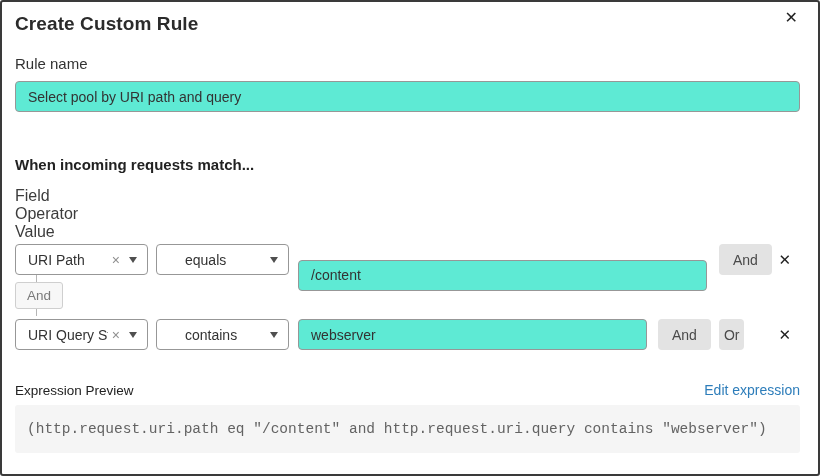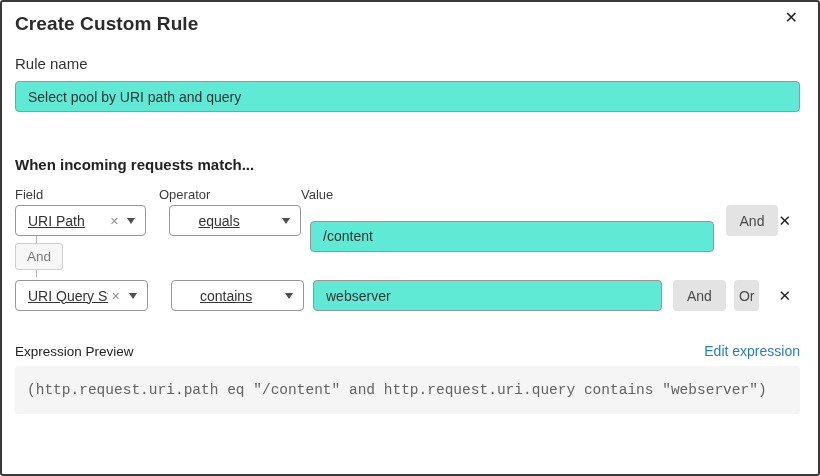--- a/index.html
+++ b/index.html
@@ -33,45 +33,45 @@
     display:block; width:100%; height:31px;
     border:1px solid #979797; border-radius:4px;
     padding:0 12px; font-size:14px; color:#333;
     font-family:"Liberation Sans","DejaVu Sans",sans-serif;
     background:#5eead4; outline:none;
   }
   .rule-name-input { margin-top:9px; width:785px; }
 
   .match-heading { margin-top:44px; font-size:15px; font-weight:bold; color:#222; }
 
-  .col-labels { display:flex; margin-top:14px; font-size:13px; color:#3c3c3c; }
+  .col-labels { display:flex; margin-top:14px; font-size:16px; color:#3c3c3c;flex-direction:column; }
   .col-field { width:144px; }
   .col-operator { width:142px; }
   .col-value { flex:1; }
 
   .cond-row { display:flex; align-items:center; margin-top:3px; height:31px; }
 
   .select {
     display:flex; align-items:center;
     width:133px; height:31px;
     border:1px solid #979797; border-radius:4px;
     padding:0 10px 0 12px; background:#fff; cursor:pointer;
   }
   .select .sel-label {
     flex:1; font-size:14px; color:#333;
-    white-space:nowrap; overflow:hidden;text-decoration:underline;
+    white-space:nowrap; overflow:hidden;
   }
   .select .clear-x { font-size:14px; color:#8f8f8f; margin:0 9px 0 4px; cursor:pointer; }
   .caret {
     width:0; height:0; flex:0 0 auto;
     border-left:4.5px solid transparent;
     border-right:4.5px solid transparent;
     border-top:6px solid #4f4f4f;
   }
-  .sel-operator { margin-left:23px;padding-left:28px; }
+  .sel-operator { margin-left:8px;padding-left:28px; }
   .sel-operator .sel-label { margin-right:8px; }
 
   .value-input { margin-left:9px; height:31px; }
   .value-1 { width:409px;margin-top:31px; }
   .value-2 { width:349px; }
 
   .conj-btn {
     height:31px; border:none; border-radius:4px;
     background:#e3e3e3; color:#4a4a4a; font-size:14px;
     font-family:"Liberation Sans","DejaVu Sans",sans-serif;

